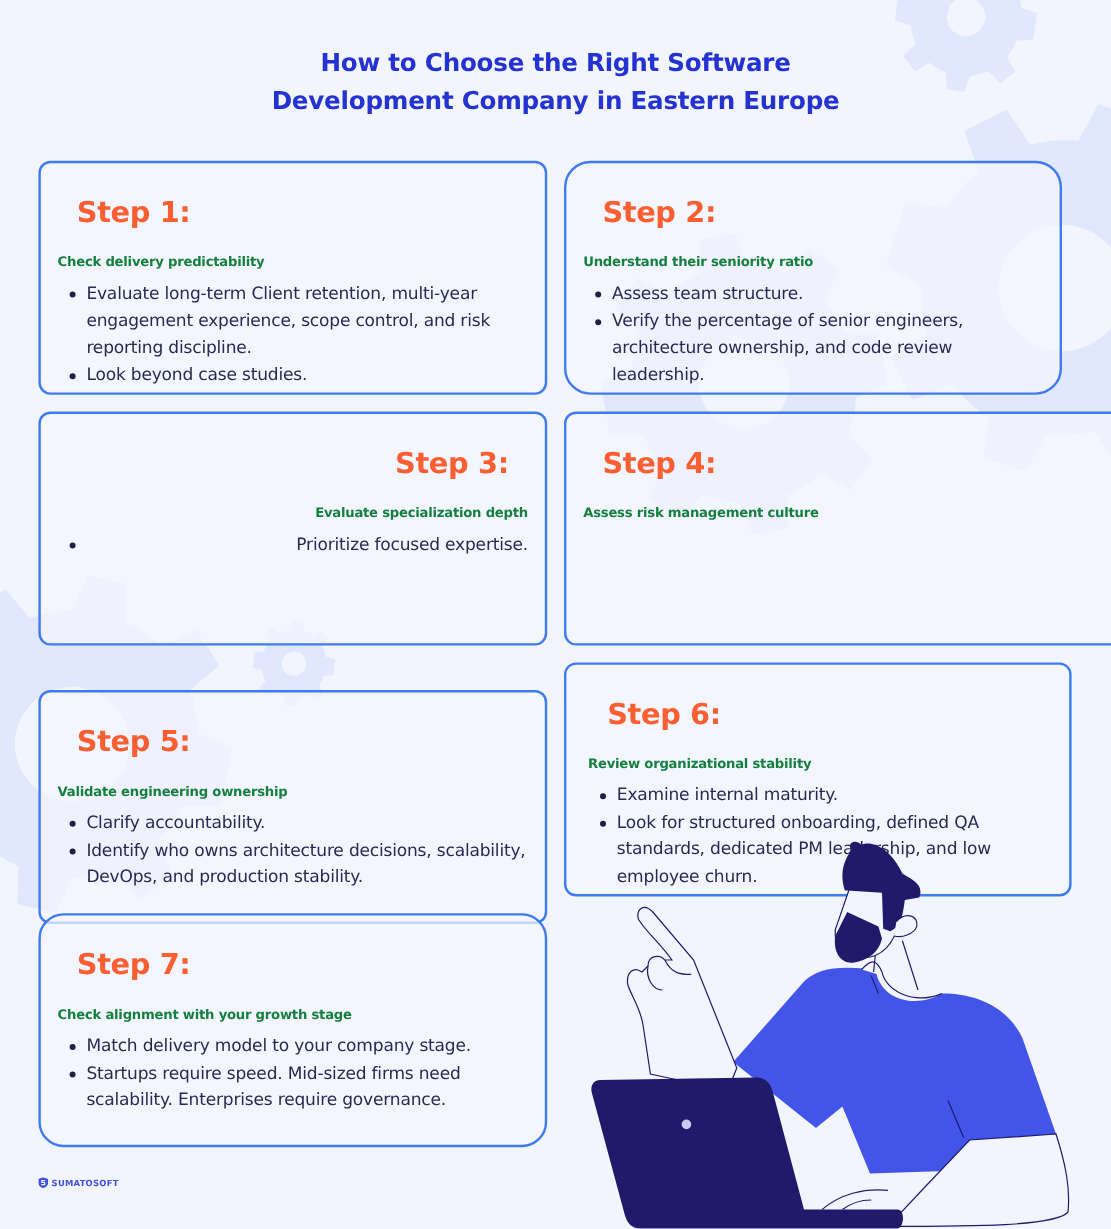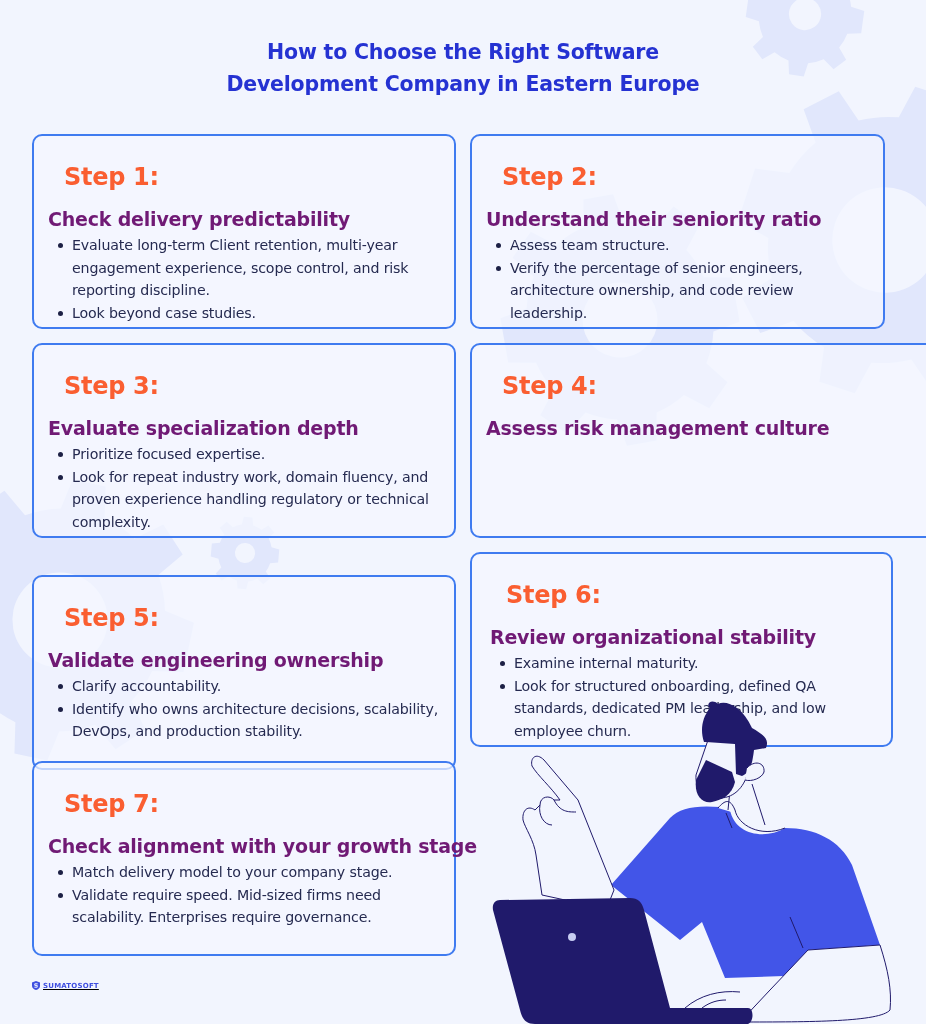--- a/index.html
+++ b/index.html
@@ -44,23 +44,23 @@
     }
     .step-label {
       color: #fa5e31;
       font-weight: bold;
       font-size: 24px;
       line-height: 30px;
       margin: 16px;
       letter-spacing: -0.3px;
     }
     .step-heading {
-      color: #701a75;
-      font-weight: bold;
-      font-size: 19px;
+      color: #15803d;
+      font-weight: bold;
+      font-size: 11px;
       line-height: 22px;
       margin: 10px 0 4px 0;
       letter-spacing: -0.2px;
       white-space: nowrap;
     }
     .bullets {
       list-style: none;
       margin: 0;
       padding: 0;
     }
@@ -83,21 +83,20 @@
       background: #1c2045;
     }
     .logo {
       position: absolute;
       left: 32px;
       top: 981px;
       display: flex;
       align-items: flex-end;
       gap: 3px;
       z-index: 2;
-      text-decoration: underline;
     }
     .logo-text {
       color: #3f4fe0;
       font-weight: bold;
       font-size: 7px;
       letter-spacing: 0.2px;
     }
     .illustration {
       position: absolute;
       left: 480px;
@@ -150,35 +149,34 @@
 
 <div class="card" style="left:32px; top:134px; width:424px; height:195px;">
   <p class="step-label">Step 1:</p>
   <h2 class="step-heading">Check delivery predictability</h2>
   <ul class="bullets">
     <li>Evaluate long-term Client retention, multi-year engagement experience, scope control, and risk reporting discipline.</li>
     <li>Look beyond case studies.</li>
   </ul>
 </div>
 
-<div class="card" style="left:470px; top:134px; width:415px; height:195px;">
+<div class="card" style="left:470px; top:134px; width:415px; height:195px;border-radius:22px;">
   <p class="step-label">Step 2:</p>
   <h2 class="step-heading">Understand their seniority ratio</h2>
   <ul class="bullets">
     <li>Assess team structure.</li>
     <li style="padding-right:30px;">Verify the percentage of senior engineers, architecture ownership, and code review leadership.</li>
   </ul>
 </div>
 
-<div class="card" style="left:32px; top:343px; width:424px; height:195px;">
+<div class="card" style="left:32px; top:343px; width:424px; height:195px;text-align:right;">
   <p class="step-label">Step 3:</p>
   <h2 class="step-heading">Evaluate specialization depth</h2>
   <ul class="bullets">
     <li>Prioritize focused expertise.</li>
-    <li>Look for repeat industry work, domain fluency, and proven experience handling regulatory or technical complexity.</li>
   </ul>
 </div>
 
 <div class="card" style="left:470px; top:343px; width:466px; height:195px;">
   <p class="step-label">Step 4:</p>
   <h2 class="step-heading">Assess risk management culture</h2>
 </div>
 
 <div class="card" style="left:32px; top:575px; width:424px; height:195px;">
   <p class="step-label">Step 5:</p>
@@ -191,26 +189,26 @@
 
 <div class="card" style="left:470px; top:552px; width:423px; height:195px;padding-left:18px;">
   <p class="step-label">Step 6:</p>
   <h2 class="step-heading">Review organizational stability</h2>
   <ul class="bullets">
     <li>Examine internal maturity.</li>
     <li style="padding-right:20px;">Look for structured onboarding, defined QA standards, dedicated PM leadership, and low employee churn.</li>
   </ul>
 </div>
 
-<div class="card" style="left:32px; top:761px; width:424px; height:195px;">
+<div class="card" style="left:32px; top:761px; width:424px; height:195px;border-radius:21px;">
   <p class="step-label">Step 7:</p>
   <h2 class="step-heading">Check alignment with your growth stage</h2>
   <ul class="bullets">
     <li>Match delivery model to your company stage.</li>
-    <li style="padding-right:20px;">Validate require speed. Mid-sized firms need scalability. Enterprises require governance.</li>
+    <li style="padding-right:20px;">Startups require speed. Mid-sized firms need scalability. Enterprises require governance.</li>
   </ul>
 </div>
 
 <div class="logo">
   <svg width="8" height="9" viewBox="0 0 8 9">
     <path d="M4,0 L8,1.5 L8,5 C8,7 6,8.5 4,9 C2,8.5 0,7 0,5 L0,1.5 Z" fill="#3f4fe0"></path>
     <path d="M5.6,2.8 L2.8,2.8 L2.8,4.4 L5.2,4.4 L5.2,6.2 L2.4,6.2" stroke="#f2f5fe" stroke-width="1" fill="none"></path>
   </svg>
   <span class="logo-text">SUMATOSOFT</span>
 </div>

